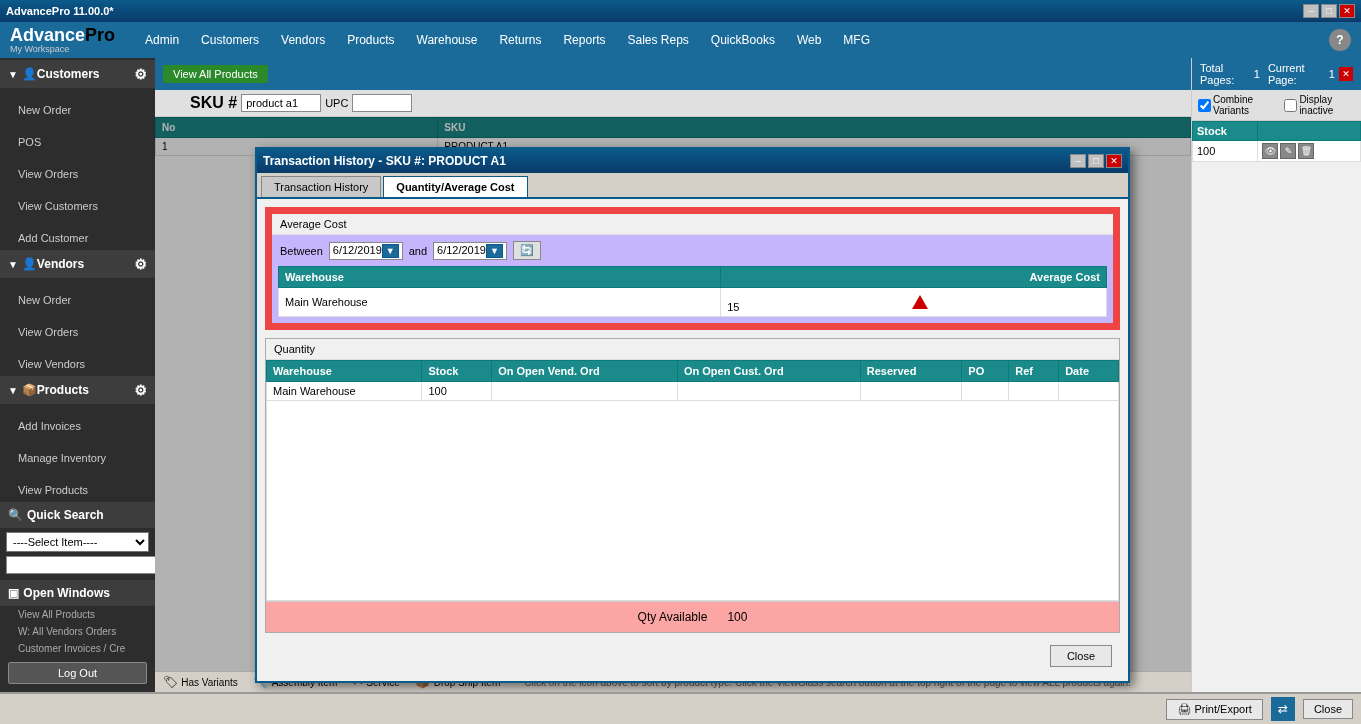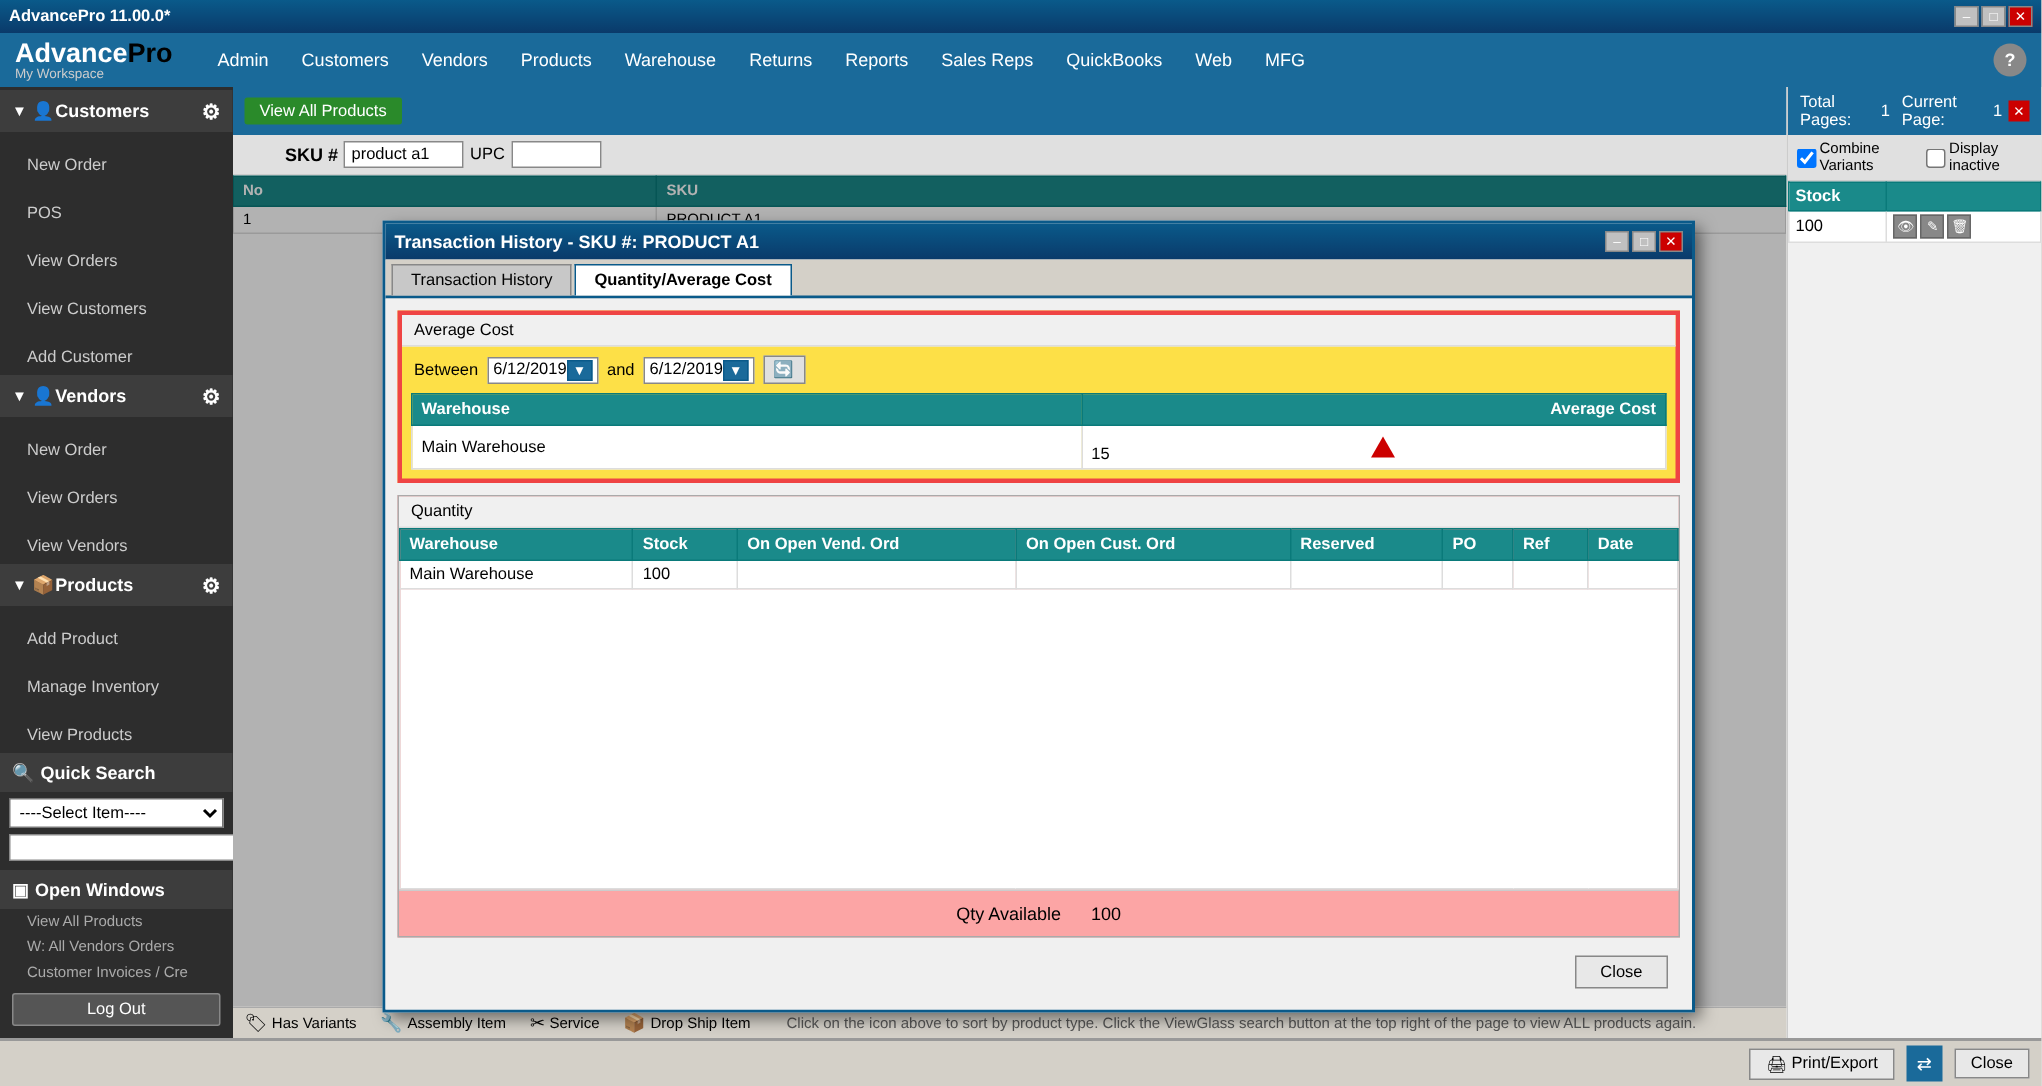--- a/index.html
+++ b/index.html
@@ -271,22 +271,22 @@
     }
 
     
     .dialog-body {
       padding: 8px;
       background: #f0f0f0;
     }
 
     
     .section-box {
-      border: 3px solid #ef4444;
-      background: #fde047;
+      border: 7px solid #ef4444;
+      background: #c4b5fd;
       margin-bottom: 8px;
     }
 
     .date-filter-row {
       display: flex;
       align-items: center;
       gap: 6px;
       padding: 6px 8px;
       font-size: 11px;
     }
@@ -417,21 +417,21 @@
     
     .sku-search-area {
       display: flex;
       align-items: center;
       gap: 4px;
       padding: 4px 6px;
       background: #e0e0e0;
       border-bottom: 1px solid #ccc;
       font-size: 11px;
     }
-    .sku-label { font-weight: bold; font-size: 12px; padding-left: 29px; }
+    .sku-label { font-weight: bold; font-size: 16px; padding-left: 29px; }
     .sku-input {
       width: 80px;
       padding: 2px 4px;
       border: 1px solid #888;
       font-size: 11px;
     }
     .upc-input {
       width: 60px;
       padding: 2px 4px;
       border: 1px solid #888;
@@ -505,21 +505,21 @@
       <div class="sidebar-item">New Order</div>
       <div class="sidebar-item">View Orders</div>
       <div class="sidebar-item">View Vendors</div>
 
       <div class="sidebar-section-header">
         <span class="arrow">▼</span>
         <span>📦</span>
         <span>Products</span>
         <span class="sidebar-gear gear-icon">⚙</span>
       </div>
-      <div class="sidebar-item">Add Product</div>
+      <div class="sidebar-item">Add Invoices</div>
       <div class="sidebar-item">Manage Inventory</div>
       <div class="sidebar-item">View Products</div>
 
       <div class="quick-search-header">
         <span>🔍</span>
         <span style="margin-left:4px;">Quick Search</span>
       </div>
       <select class="quick-search-select">
         <option>----Select Item----</option>
       </select>

